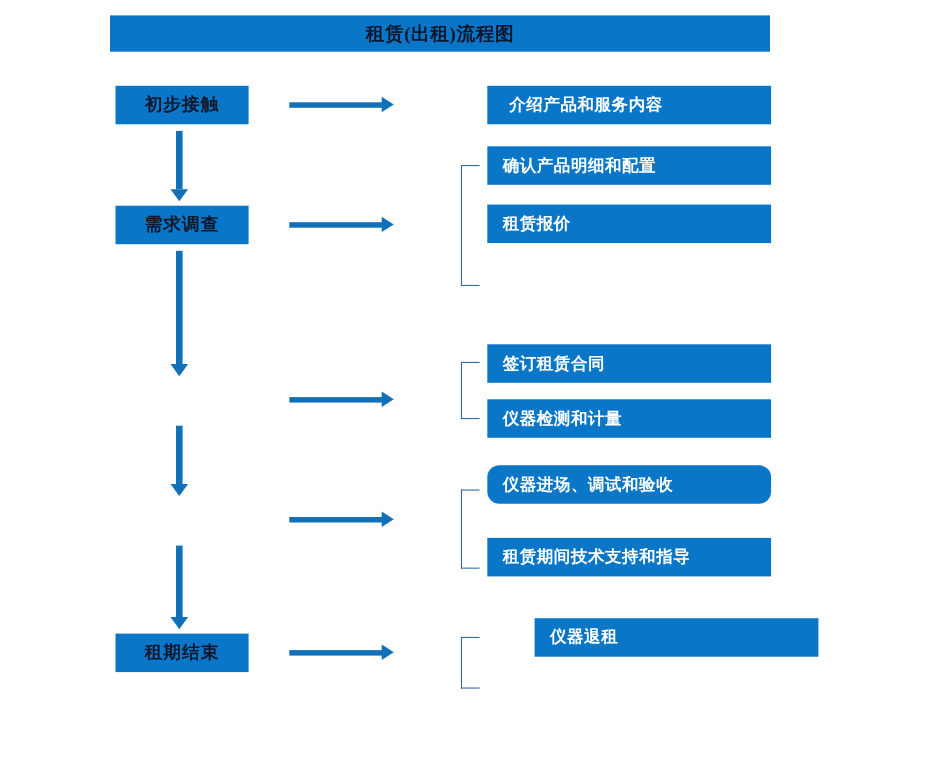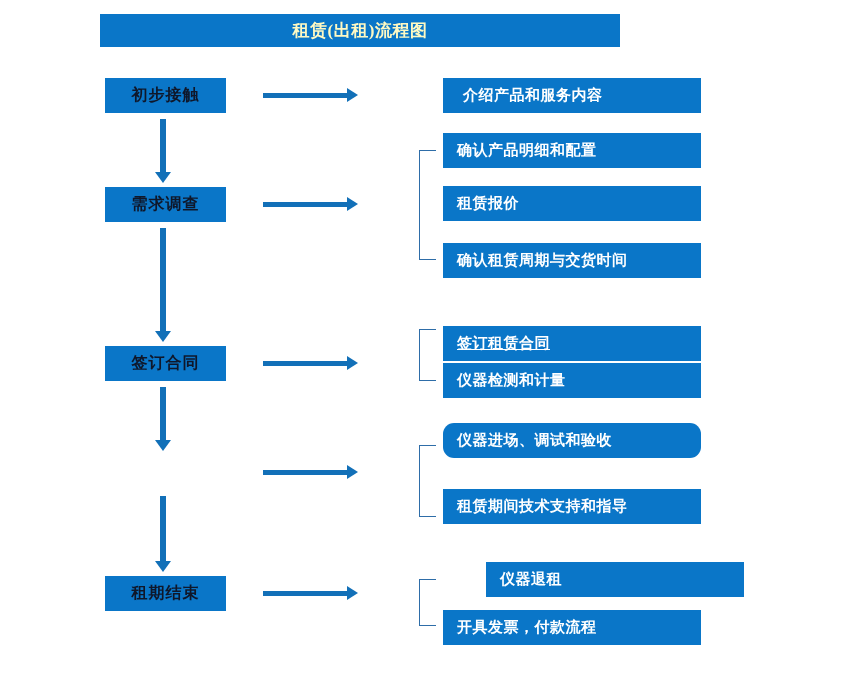--- a/index.html
+++ b/index.html
@@ -20,24 +20,24 @@
     left: 0; top: 0;
     width: 844px;
     height: 688px;
   }
 
   
   .title-bar {
     position: absolute;
     left: 100px;
     top: 14px;
-    width: 520px;
+    width: 600px;
     height: 33px;
     background: #0A76C8;
-    color: #fef9c3;
+    color: #0f172a;
     font-size: 17px;
     font-weight: bold;
     display: flex;
     align-items: center;
     justify-content: center;
     letter-spacing: 0.5px;
   }
 
   
   .stage-box {
@@ -128,21 +128,20 @@
 </style>
 </head>
 <body>
 
 <div id="canvas">
 
   <div class="title-bar">租赁(出租)流程图</div>
 
   <div class="stage-box" style="top:78px;">初步接触</div>
   <div class="stage-box" style="top:187px;">需求调查</div>
-  <div class="stage-box" style="top:346px;">签订合同</div>
   <div class="stage-box" style="top:576px;">租期结束</div>
 
   <div class="v-arrow" style="left:155px; top:119px; height:64px;">
     <div class="shaft" style="height:53px;"></div>
     <div class="head" style="top:53px;"></div>
   </div>
   <div class="v-arrow" style="left:155px; top:228px; height:114px;">
     <div class="shaft" style="height:103px;"></div>
     <div class="head" style="top:103px;"></div>
   </div>
@@ -177,21 +176,19 @@
   </div>
 
   <div class="bracket" style="left:419px; top:150px; height:110px;"></div>
   <div class="bracket" style="left:419px; top:329px; height:52px;"></div>
   <div class="bracket" style="left:419px; top:445px; height:72px;"></div>
   <div class="bracket" style="left:419px; top:579px; height:47px;"></div>
 
   <div class="detail-box" style="top:78px;padding-left:20px;">介绍产品和服务内容</div>
   <div class="detail-box" style="top:133px;">确认产品明细和配置</div>
   <div class="detail-box" style="top:186px;">租赁报价</div>
-  <div class="detail-box" style="top:243px;">确认租赁周期与交货时间</div>
-  <div class="detail-box" style="top:326px;text-decoration:underline;">签订租赁合同</div>
+  <div class="detail-box" style="top:313px;">签订租赁合同</div>
   <div class="detail-box" style="top:363px;">仪器检测和计量</div>
   <div class="detail-box" style="top:423px;border-radius:11px;">仪器进场、调试和验收</div>
   <div class="detail-box" style="top:489px;">租赁期间技术支持和指导</div>
   <div class="detail-box" style="top:562px;margin-left:43px;">仪器退租</div>
-  <div class="detail-box" style="top:610px;">开具发票，付款流程</div>
 
 </div>
 
 </body></html>

